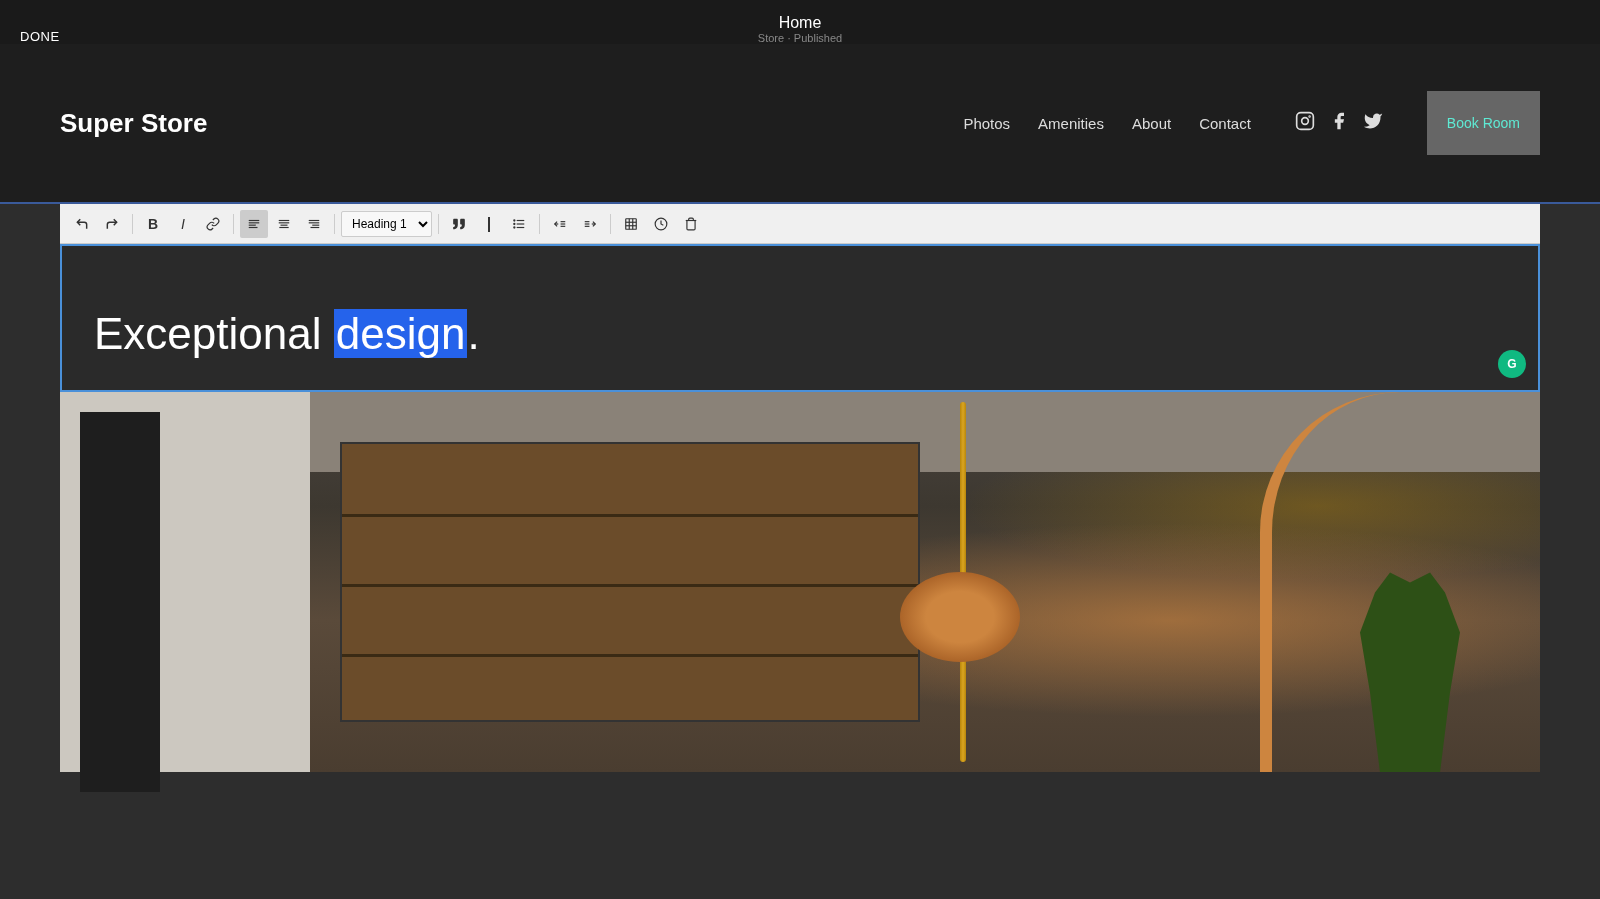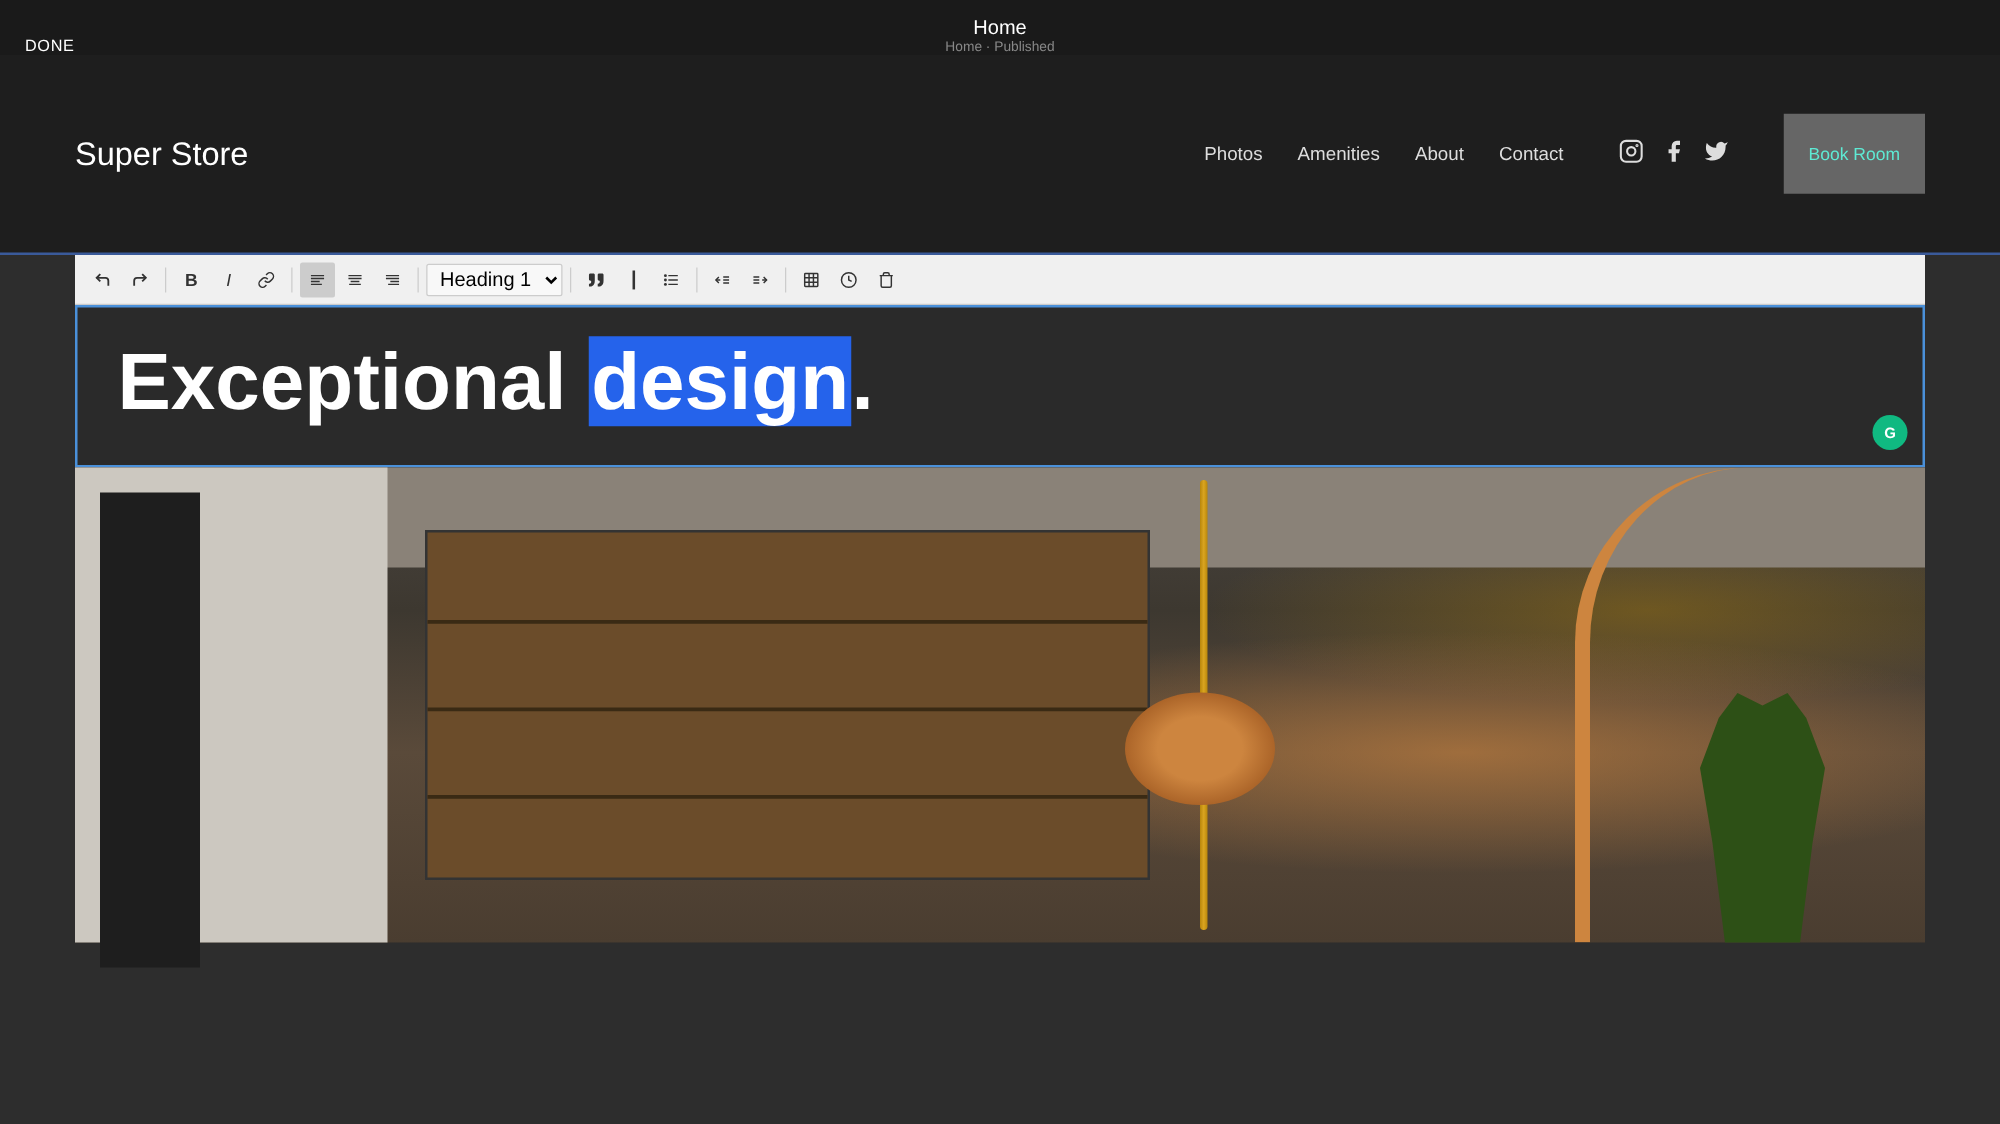--- a/index.html
+++ b/index.html
@@ -51,21 +51,21 @@
       height: 160px;
       display: flex;
       align-items: center;
       justify-content: space-between;
       padding: 0 60px;
       border-bottom: 2px solid #3a5a9a;
     }
     .site-logo {
       color: #fff;
       font-size: 26px;
-      font-weight: 400;
+      font-weight: 700;
     }
     .nav-right {
       display: flex;
       align-items: center;
       gap: 44px;
     }
     .nav-links {
       display: flex;
       gap: 28px;
       align-items: center;
@@ -126,44 +126,45 @@
     .toolbar-separator {
       width: 1px;
       height: 20px;
       background: #ccc;
       margin: 0 4px;
     }
     .toolbar-select {
       background: #f8f8f8;
       border: 1px solid #ccc;
       padding: 3px 6px;
-      font-size: 16px;
+      font-size: 12px;
       height: 26px;
       border-radius: 2px;
       cursor: pointer;
     }
 
     
     .content-area {
       margin: 0 60px;
       background: #2a2a2a;
     }
 
     
     .heading-block {
       border: 2px solid #4a90d9;
       padding: 24px 32px 32px;
       position: relative;
       background: #2a2a2a;
     }
     .heading-text {
       color: #fff;
-      font-size: 64px;
-      font-weight: 700;
+      font-size: 44px;
+      font-weight: 400;
       line-height: 1.1;
+      margin-top: 40px;
     }
     .heading-text .word-highlighted {
       background: #2563eb;
       color: #fff;
       padding: 0 2px;
     }
     .edit-avatar {
       position: absolute;
       bottom: 12px;
       right: 12px;
@@ -273,21 +274,21 @@
     }
 
   </style>
 </head>
 <body>
 
 <div class="top-bar">
   <span class="top-bar-done">DONE</span>
   <div class="top-bar-center">
     <div class="top-bar-title">Home</div>
-    <div class="top-bar-subtitle">Home · Published</div>
+    <div class="top-bar-subtitle">Store · Published</div>
   </div>
   <div></div>
 </div>
 
 <div class="website-preview">
 
   <div class="website-nav">
     <div class="site-logo">Super Store</div>
     <div class="nav-right">
       <nav class="nav-links">

